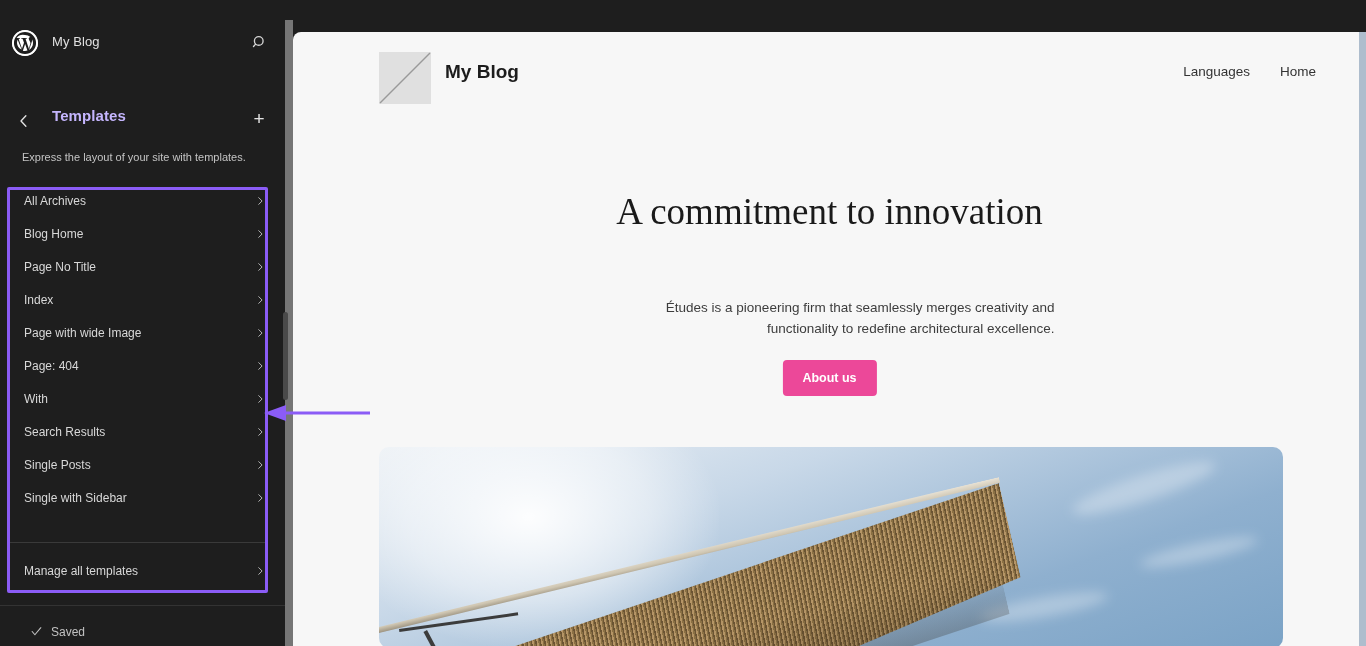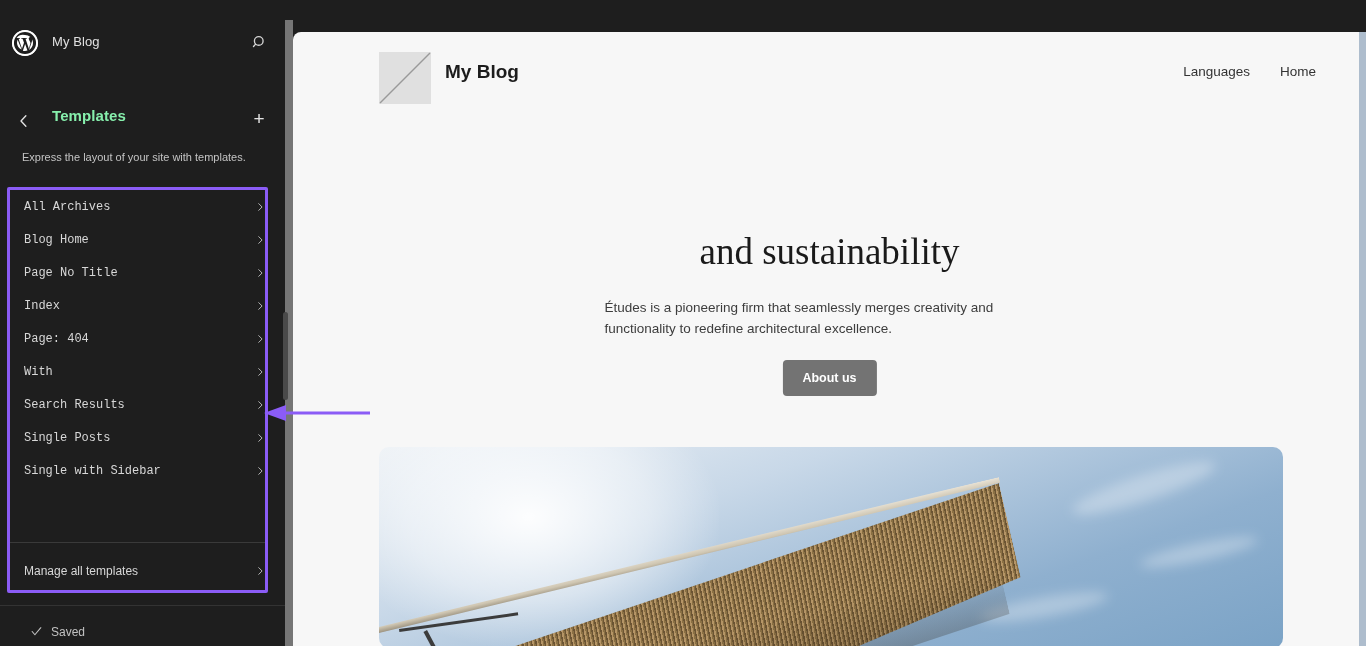--- a/index.html
+++ b/index.html
@@ -40,21 +40,21 @@
   #panel-header {
     position: absolute; left: 0; top: 85px; width: 293px; height: 34px;
   }
   #back-chevron {
     position: absolute; left: 15px; top: 7px; width: 18px; height: 18px;
     color: #e3e3e3;
   }
   #back-chevron svg { width: 18px; height: 18px; display: block; }
   #panel-title {
     position: absolute; left: 52px; top: 2px;
-    font-size: 15px; font-weight: 700; color: #86efac; letter-spacing: .1px;
+    font-size: 15px; font-weight: 700; color: #c4b5fd; letter-spacing: .1px;
   }
   #add-button {
     position: absolute; left: 250px; top: 5px;
     width: 18px; height: 18px; color: #e3e3e3;
     font-size: 19px; line-height: 17px; text-align: center; font-weight: 300;
   }
   #panel-desc {
     position: absolute; left: 22px; top: 130px; width: 250px;
     font-size: 11px; color: #c4c4c4; line-height: 15px;
   }
@@ -67,22 +67,22 @@
     pointer-events: none; z-index: 30;
   }
   
   #annotation-arrow {
     position: absolute; left: 262px; top: 385px; width: 110px; height: 16px; z-index: 31;
   }
   #annotation-arrow svg { display: block; width: 110px; height: 16px; }
 
   
   #template-list {
-    position: absolute; left: 10px; top: 170px;
-    width: 255px; height: 352px; overflow: hidden; font-family: Liberation Mono, monospace;
+    position: absolute; left: 10px; top: 164px;
+    width: 255px; height: 352px; overflow: hidden;
   }
   .tpl-item {
     position: relative; height: 33px; width: 255px;
     display: flex; align-items: center;
   }
   .tpl-label {
     position: absolute; left: 14px; font-size: 12px; color: #d8d8d8;
     white-space: nowrap;
   }
   .tpl-chev {
@@ -154,26 +154,26 @@
   .nav-link { font-size: 13.5px; color: #333; }
 
   #hero-title {
     position: absolute; left: 0; top: 160px; width: 1073px;
     text-align: center;
     font-family: "Liberation Serif", serif;
     font-size: 37px; line-height: 40px; color: #1a1a1a; font-weight: 400;
   }
   #hero-sub {
     position: absolute; left: 50%; transform: translateX(-50%); top: 265px;
-    width: 450px; text-align: left;
+    width: 450px; text-align: right;
     font-size: 13.5px; line-height: 21px; color: #3d3d3d;
   }
   #about-btn {
     position: absolute; left: 50%; transform: translateX(-50%); top: 328px;
-    background: #737373; color: #fff;
+    background: #ec4899; color: #fff;
     font-size: 12.5px; font-weight: 700;
     padding: 11px 20px; border-radius: 4px; border: none;
     font-family: "Liberation Sans", sans-serif;
   }
 
   
   #hero-photo {
     position: absolute; left: 86px; top: 415px;
     width: 904px; height: 201px;
     border-radius: 10px; overflow: hidden;
@@ -289,20 +289,28 @@
       </div>
       <div class="tpl-item">
         <span class="tpl-label">Index</span>
         <span class="tpl-chev">
             <svg viewBox="0 0 24 24" fill="none" stroke="currentColor" stroke-width="2.4" stroke-linecap="round" stroke-linejoin="round">
               <polyline points="9,4 17,12 9,20"></polyline>
             </svg>
           </span>
       </div>
       <div class="tpl-item">
+        <span class="tpl-label">Page with wide Image</span>
+        <span class="tpl-chev">
+            <svg viewBox="0 0 24 24" fill="none" stroke="currentColor" stroke-width="2.4" stroke-linecap="round" stroke-linejoin="round">
+              <polyline points="9,4 17,12 9,20"></polyline>
+            </svg>
+          </span>
+      </div>
+      <div class="tpl-item">
         <span class="tpl-label">Page: 404</span>
         <span class="tpl-chev">
             <svg viewBox="0 0 24 24" fill="none" stroke="currentColor" stroke-width="2.4" stroke-linecap="round" stroke-linejoin="round">
               <polyline points="9,4 17,12 9,20"></polyline>
             </svg>
           </span>
       </div>
       <div class="tpl-item">
         <span class="tpl-label">With</span>
         <span class="tpl-chev">
@@ -382,22 +390,21 @@
           </svg>
       </span>
       <span id="canvas-site-title">My Blog</span>
       <div id="site-nav">
         <a class="nav-link">Languages</a>
         <a class="nav-link">Home</a>
       </div>
     </div>
 
     <h1 id="hero-title">
-      <br>
-      <span>and sustainability</span>
+      <span>A commitment to innovation</span><br>
     </h1>
 
     <p id="hero-sub">Études is a pioneering firm that seamlessly merges creativity and functionality to redefine architectural excellence.</p>
 
     <button id="about-btn">About us</button>
 
     <div id="hero-photo">
       <div id="sky-glow"></div>
       <div class="cloud-wisp" id="wisp1"></div>
       <div class="cloud-wisp" id="wisp2"></div>

